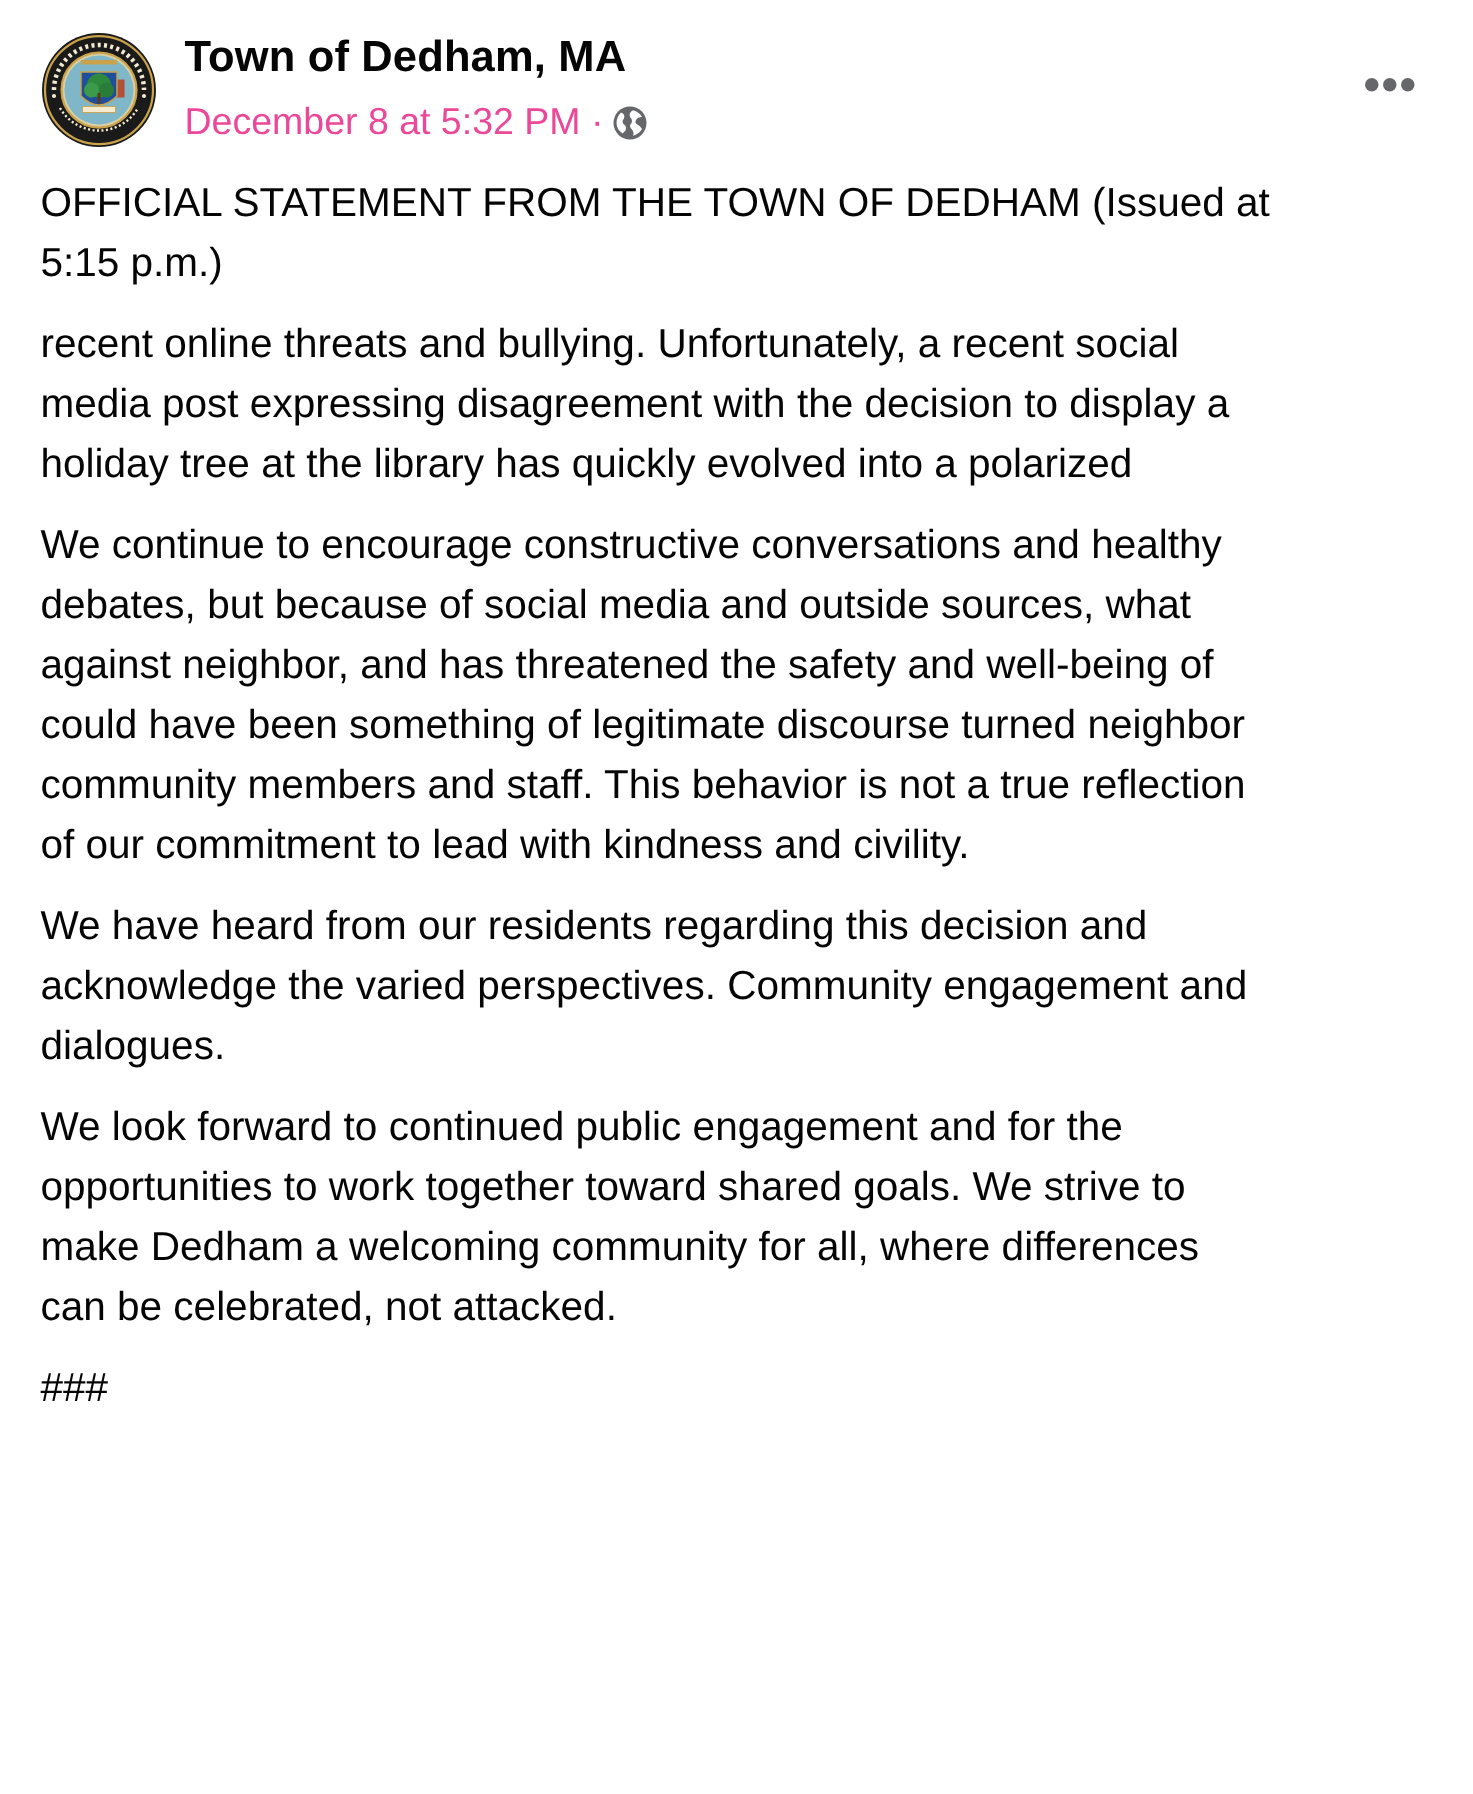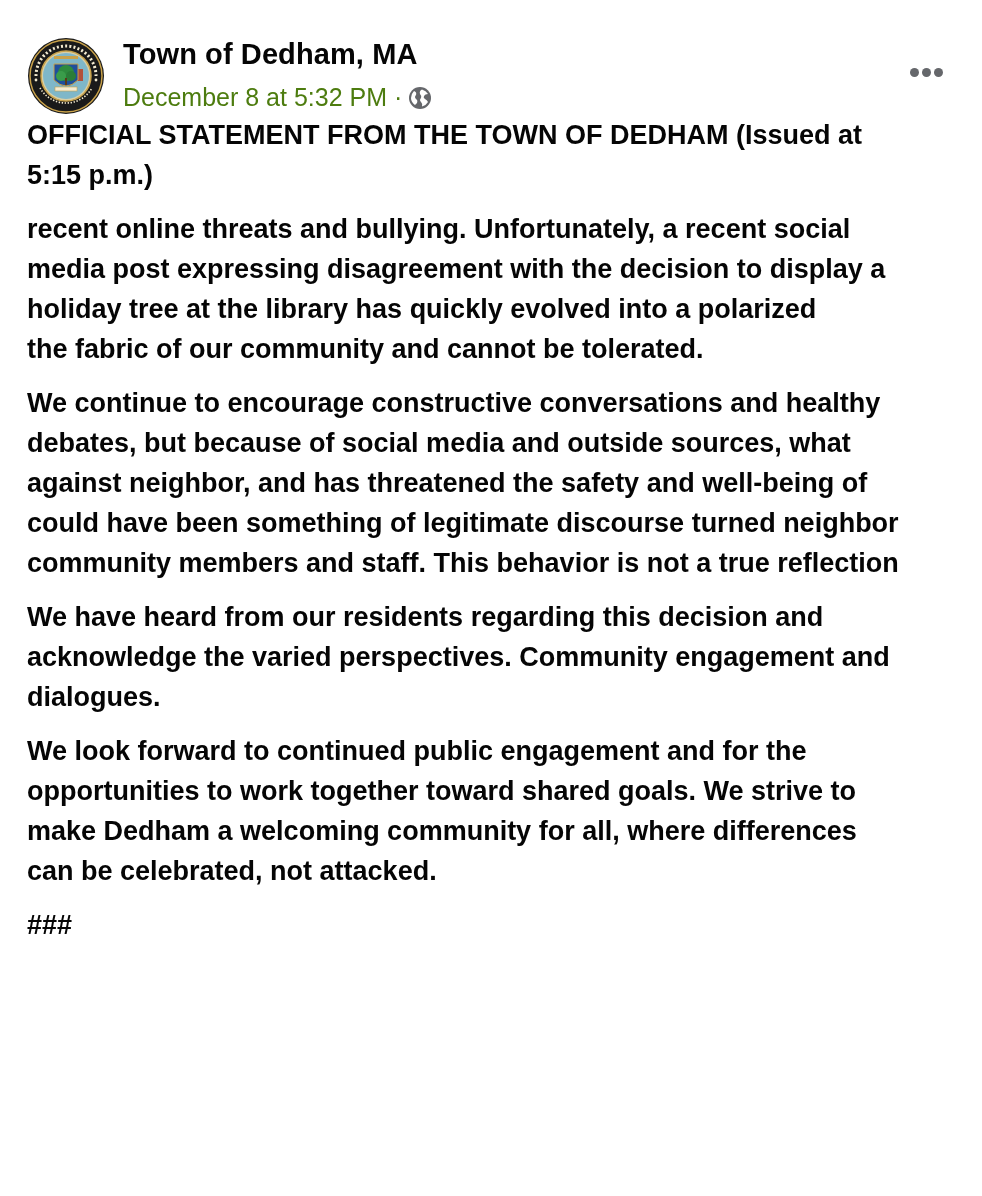--- a/index.html
+++ b/index.html
@@ -11,21 +11,21 @@
       width: 982px;
       height: 1196px;
       overflow: hidden;
       position: relative;
       font-family: "Liberation Sans", "DejaVu Sans", sans-serif;
       color: #050505;
     }
     .post-header {
       position: absolute;
       left: 0;
-      top: 16px;
+      top: 0;
       width: 982px;
       height: 110px;
     }
     .avatar {
       position: absolute;
       left: 26px;
       top: 20px;
       width: 80px;
       height: 80px;
       border-radius: 50%;
@@ -44,21 +44,21 @@
       white-space: nowrap;
     }
     .meta-row {
       position: absolute;
       left: 123px;
       top: 64px;
       height: 34px;
       display: flex;
       align-items: center;
       font-size: 25px;
-      color: #4d7c0f;
+      color: #ec4899;
       white-space: nowrap;
     }
     .timestamp { cursor: pointer; }
     .meta-sep { margin: 0 6px 0 7px; }
     .globe-icon {
       display: inline-block;
       width: 24px;
       height: 24px;
       margin-top: 2px;
     }
@@ -85,21 +85,20 @@
       position: absolute;
       left: 27px;
       top: 115px;
       width: 935px;
       font-size: 27px;
       line-height: 40px;
       color: #050505;
     }
     .post-body p {
       margin: 0 0 14px 0;
-      font-weight: bold;
     }
     .line { display: block; white-space: nowrap; }
   </style>
 </head>
 <body>
 
 <div class="post-header">
   <div class="avatar">
     <svg width="80" height="80" viewBox="0 0 80 80">
       <circle cx="40" cy="40" r="40" fill="#ffffff"></circle>
@@ -145,28 +144,28 @@
 
 <div class="post-body">
   <p>
     <span class="line">OFFICIAL STATEMENT FROM THE TOWN OF DEDHAM (Issued at</span>
     <span class="line">5:15 p.m.)</span>
   </p>
   <p>
     <span class="line">recent online threats and bullying. Unfortunately, a recent social</span>
     <span class="line">media post expressing disagreement with the decision to display a</span>
     <span class="line">holiday tree at the library has quickly evolved into a polarized</span>
-    <span class="line">the fabric of our community and cannot be tolerated.</span>
   </p>
   <p>
     <span class="line">We continue to encourage constructive conversations and healthy</span>
     <span class="line">debates, but because of social media and outside sources, what</span>
     <span class="line">against neighbor, and has threatened the safety and well-being of</span>
     <span class="line">could have been something of legitimate discourse turned neighbor</span>
     <span class="line">community members and staff. This behavior is not a true reflection</span>
+    <span class="line">of our commitment to lead with kindness and civility.</span>
   </p>
   <p>
     <span class="line">We have heard from our residents regarding this decision and</span>
     <span class="line">acknowledge the varied perspectives. Community engagement and</span>
     <span class="line">dialogues.</span>
   </p>
   <p>
     <span class="line">We look forward to continued public engagement and for the</span>
     <span class="line">opportunities to work together toward shared goals. We strive to</span>
     <span class="line">make Dedham a welcoming community for all, where differences</span>

